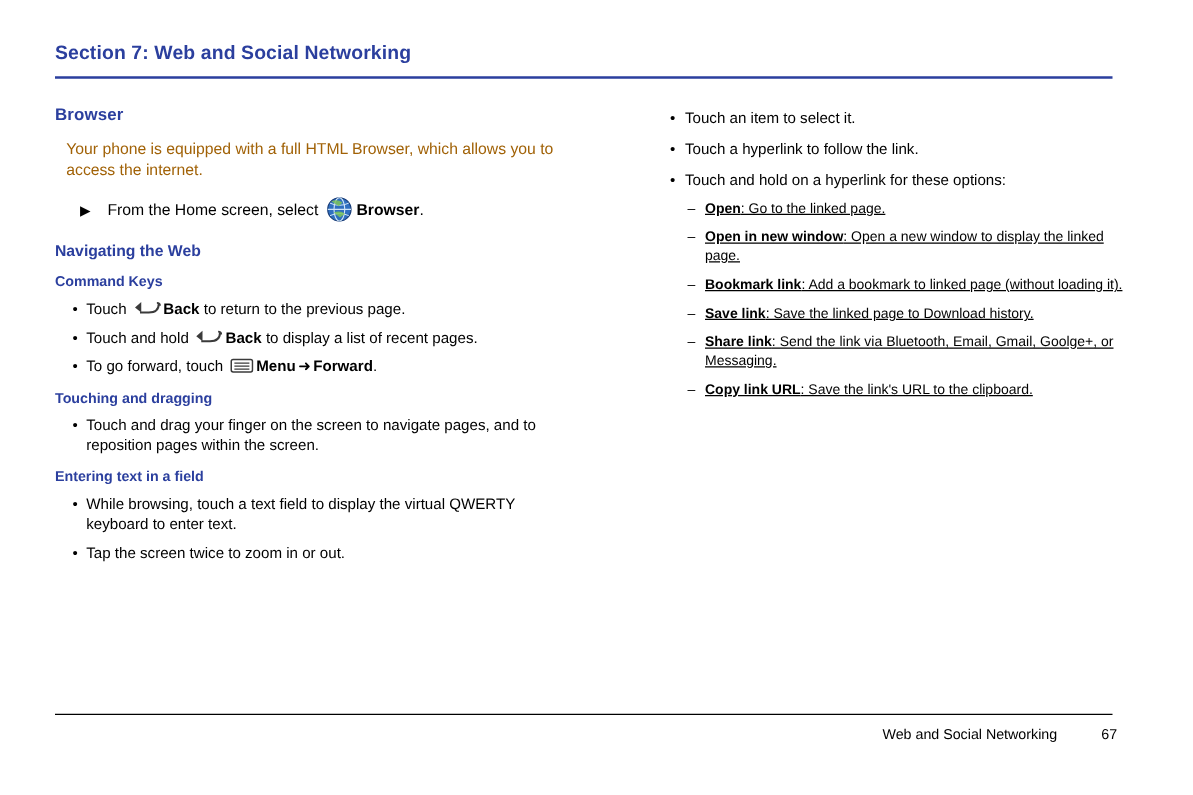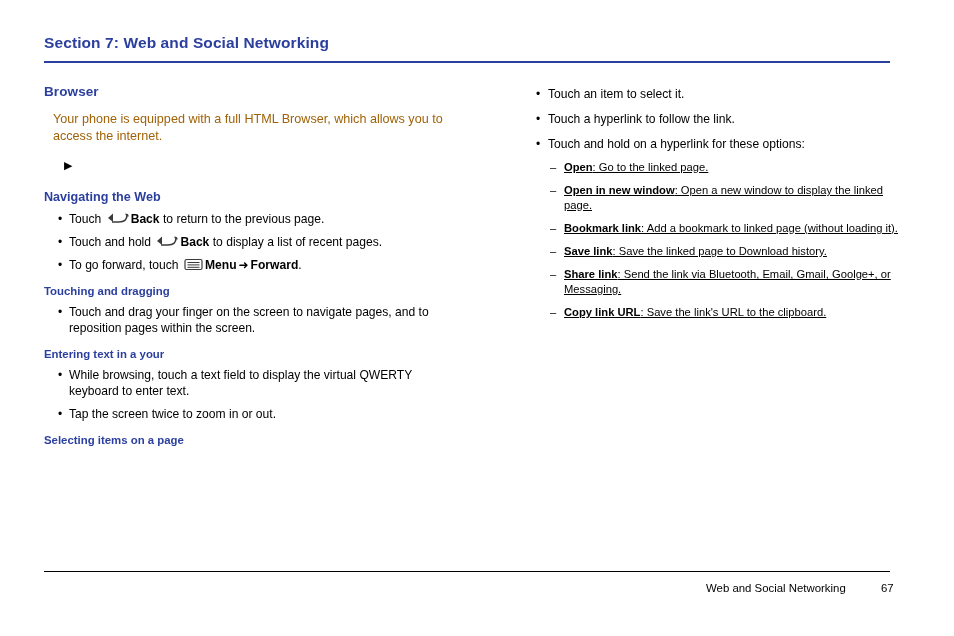--- a/index.html
+++ b/index.html
@@ -197,24 +197,39 @@
   <div class="title-rule"></div>
 
   <div class="col-left">
 
     <h2 class="browser-head">Browser</h2>
 
     <div class="para">Your phone is equipped with a full HTML Browser, which allows you to access the internet.</div>
 
     <div class="arrow-row">
       <span class="tri">▶</span>
+      <span class="txt">
+        <span>From the Home screen, select</span>
+        <span class="ico-globe">
+          <svg width="21" height="21" viewBox="0 0 21 21">
+            <circle cx="10.5" cy="10.5" r="9.3" fill="#2f6fc0" stroke="#1b3f7a" stroke-width="1"></circle>
+            <ellipse cx="10.5" cy="10.5" rx="4.3" ry="9.3" fill="none" stroke="#cfe4f7" stroke-width="0.9"></ellipse>
+            <line x1="1.2" y1="10.5" x2="19.8" y2="10.5" stroke="#cfe4f7" stroke-width="0.9"></line>
+            <path d="M3 5.5 Q10.5 9 18 5.5" fill="none" stroke="#cfe4f7" stroke-width="0.8"></path>
+            <path d="M3 15.5 Q10.5 12 18 15.5" fill="none" stroke="#cfe4f7" stroke-width="0.8"></path>
+            <path d="M4 4 Q9 2 13 5 L10 8 Z" fill="#7cc45a" opacity="0.85"></path>
+            <path d="M6 13 Q11 11 15 14 L11 17 Z" fill="#7cc45a" opacity="0.85"></path>
+          </svg>
+        </span><b class="b">Browser</b><span>.</span>
+      </span>
     </div>
 
     <div class="sub-italic">Navigating the Web</div>
 
+    <div class="sub-head">Command Keys</div>
 
     <div class="bullet-row">
       <span class="dot">•</span>
       <span class="txt">
         <span>Touch</span>
         <span class="ico-back">
           <svg width="22" height="13" viewBox="0 0 22 13">
             <path d="M20 3 Q20 10 12 10 L5 10" fill="none" stroke="#3b3b3b" stroke-width="1.6"></path>
             <polygon points="6,5.5 6,14 1,9.9" fill="#3b3b3b" transform="translate(0,-4)"></polygon>
             <path d="M18.5 2.2 Q21 2.2 21 4.5" fill="none" stroke="#3b3b3b" stroke-width="1.4"></path>
@@ -253,32 +268,31 @@
         </span><b class="b">Menu</b><span class="arrow-glyph">➜</span><b class="b">Forward</b><span>.</span>
       </span>
     </div>
 
     <div class="sub-head">Touching and dragging</div>
     <div class="bullet-row">
       <span class="dot">•</span>
       <span class="txt">Touch and drag your finger on the screen to navigate pages, and to reposition pages within the screen.</span>
     </div>
 
-    <div class="sub-head">Entering text in a your</div>
+    <div class="sub-head">Entering text in a field</div>
     <div class="bullet-row">
       <span class="dot">•</span>
       <span class="txt">While browsing, touch a text field to display the virtual QWERTY keyboard to enter text.</span>
     </div>
 
     <div class="bullet-row">
       <span class="dot">•</span>
       <span class="txt">Tap the screen twice to zoom in or out.</span>
     </div>
 
-    <div class="sub-head">Selecting items on a page</div>
 
   </div>
 
   <div class="col-right">
 
     <div class="r-bullet" style="margin-top:2px;">
       <span class="dot">•</span>
       <span class="txt">Touch an item to select it.</span>
     </div>
     <div class="r-bullet">

